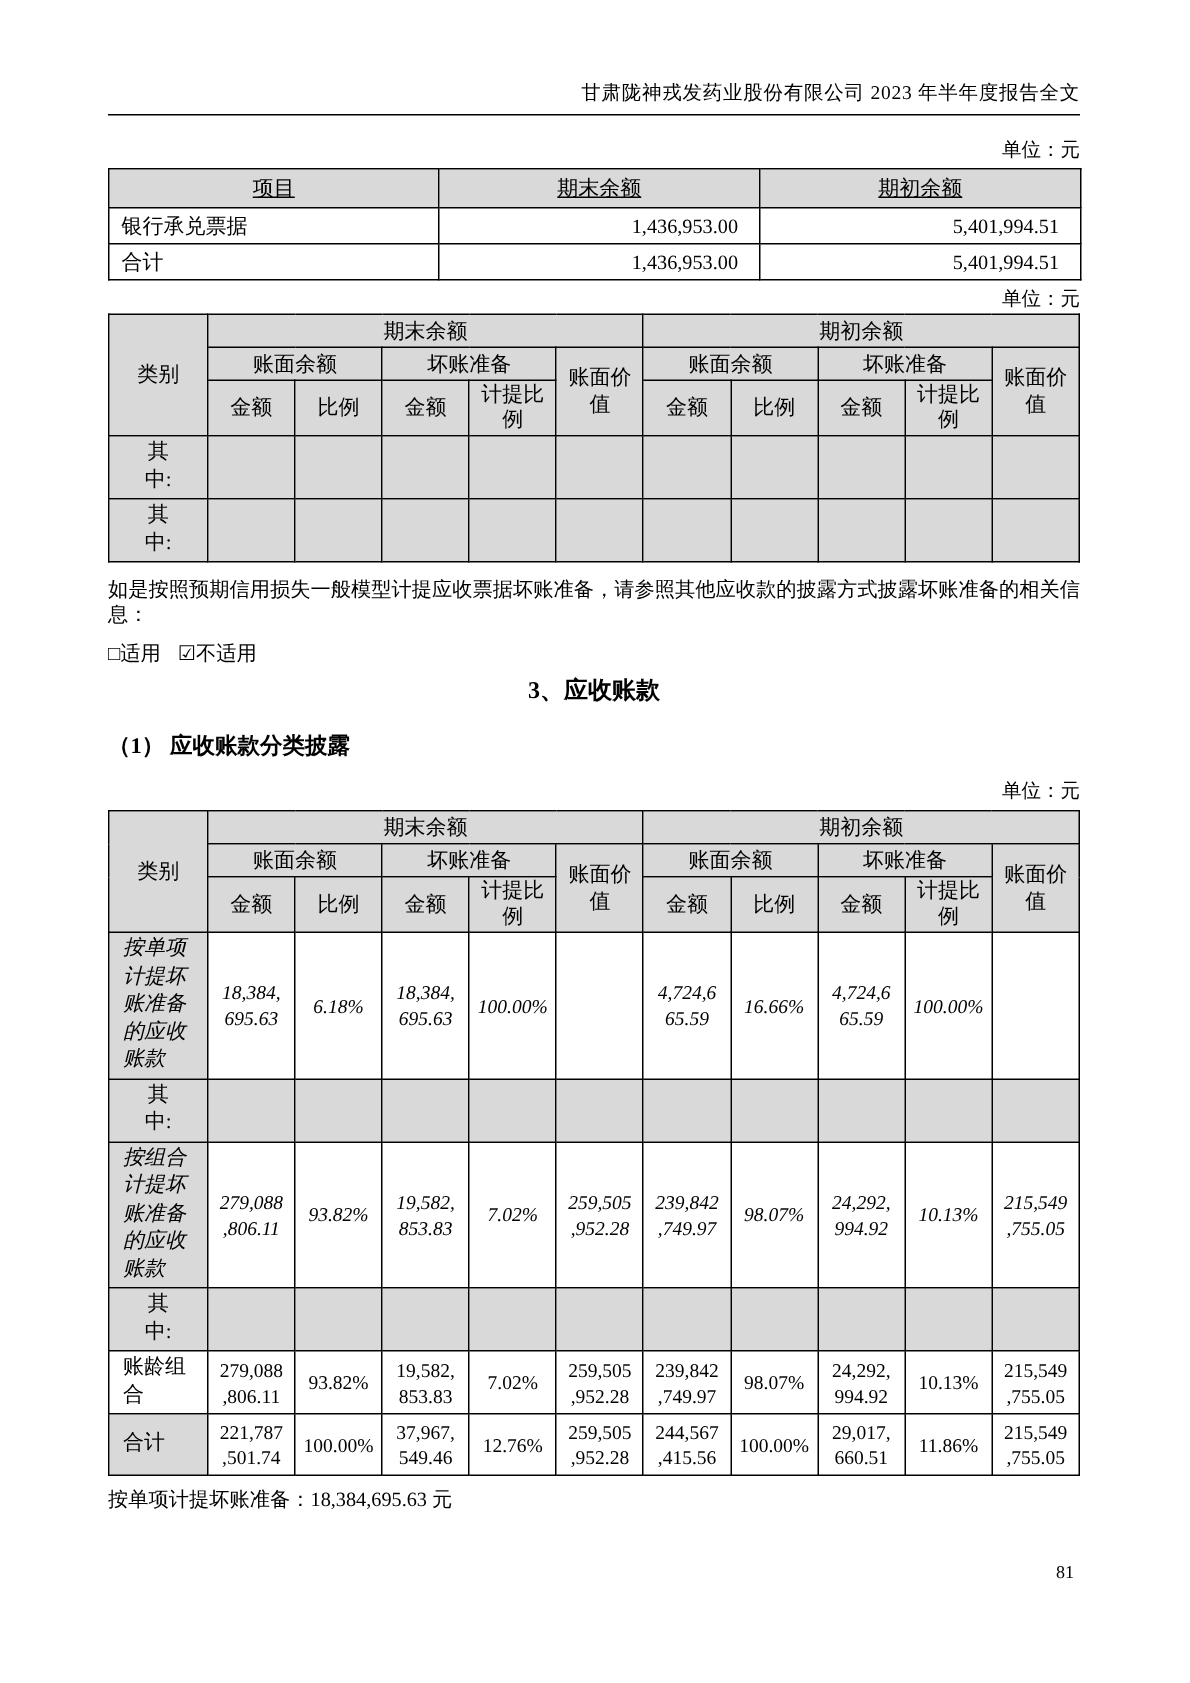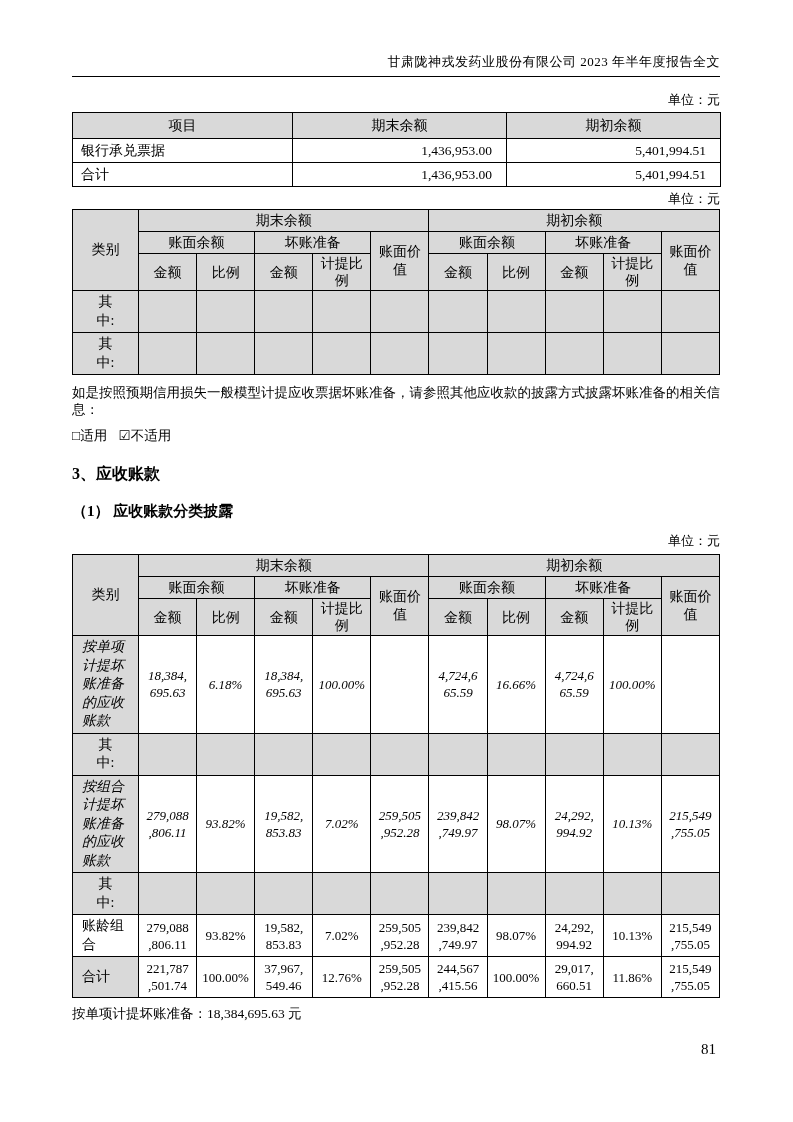--- a/index.html
+++ b/index.html
@@ -20,21 +20,21 @@
   .u1 { margin-top:16px; }
   .u2 { margin-top:5px; }
   .u3 { margin-top:13px; }
 
   table { border-collapse:collapse; table-layout:fixed; width:648px; }
   th, td { border:1px solid #000; vertical-align:middle; font-weight:normal; overflow:hidden; }
   th { background:#d9d9d9; text-align:center; font-size:14px; padding:1px 3px; }
 
   
   .t1 { margin-top:5px; }
-  .t1 th { height:23px; }
+  .t1 th { height:23px;text-decoration:underline; }
   .t1 td { height:21px; font-size:13.5px; }
   .t1 td.item { text-align:left; padding-left:8px; font-size:14px; }
   .t1 td.num  { text-align:right; padding-right:14px; }
 
   
   .bdt { }
   .t2 { margin-top:3px; }
   .t3 { margin-top:6px; }
   .bdt th.h1 { height:19px; }
   .bdt th.h3 { height:34px; line-height:17px; }
@@ -49,26 +49,26 @@
   .shaded { background:#d9d9d9; }
   tr.row-shaded td { background:#d9d9d9; }
   tr.rh-sm td { height:32px; }
   tr.rh-md td { height:36px; }
   tr.rh-lg td { height:88px;font-style:italic; }
 
   .ecl-note { margin-top:9px; font-size:13.5px; line-height:17px; }
   .appl { margin-top:9px; font-size:13.5px; font-family:"Liberation Serif","DejaVu Sans",serif; }
   .appl .opt { margin-right:8px; }
 
-  .h-sec { margin-top:19px; font-size:16px; font-weight:bold; }
+  .h-sec { margin-top:5px; font-size:16px; font-weight:bold;text-align:center; }
   .h-sub { margin-top:17px; font-size:15px; font-weight:bold; }
 
   .single-note { margin-top:7px; font-size:13.5px; }
 
-  .page-num { position:absolute; top:1041px; right:77px; font-size:15px; }
+  .page-num { position:absolute; top:1041px; right:77px; font-size:12px; }
 </style>
 </head>
 <body>
 
 <div class="page">
   <div class="content">
 
     <div class="doc-header">甘肃陇神戎发药业股份有限公司 2023 年半年度报告全文</div>
     <hr class="header-rule">
 

